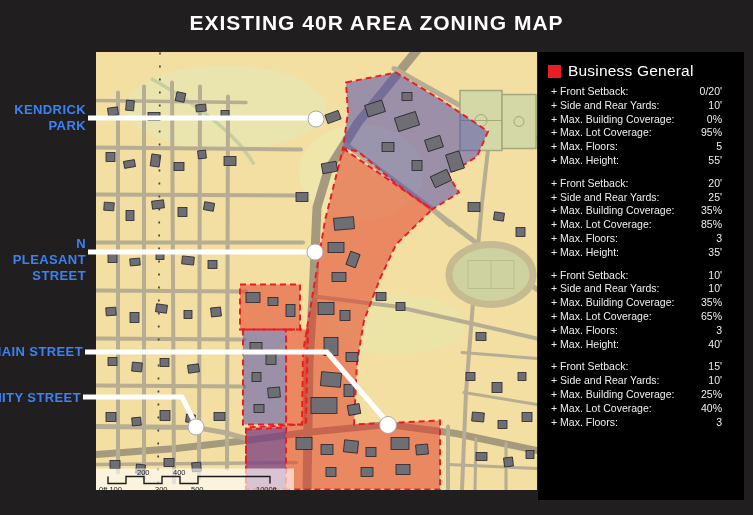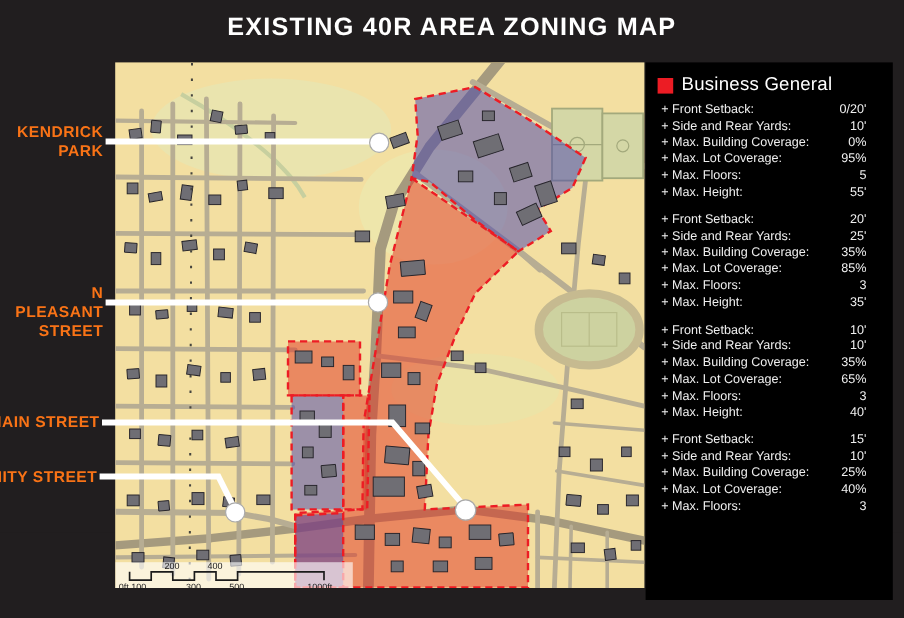--- a/index.html
+++ b/index.html
@@ -4,21 +4,21 @@
 <style>
   html,body{margin:0;padding:0;background:#211e1f;width:753px;height:515px;overflow:hidden;
     font-family:"Liberation Sans",sans-serif;}
   .stage{position:absolute;inset:0;width:753px;height:444px;background:#211e1f;}
   .title{position:absolute;left:0;right:0;top:11px;text-align:center;color:#fff;
     font-size:21px;font-weight:700;letter-spacing:1px;}
   
   .map{position:absolute;left:96px;top:52px;width:441px;height:438px;background:#f3dfa1;overflow:hidden;}
   .overlay{position:absolute;left:0;top:0;width:753px;height:515px;pointer-events:none;}
   
-  .mlabel{position:absolute;color:#f97316;font-weight:700;font-size:13px;line-height:16px;
+  .mlabel{position:absolute;color:#3b82f6;font-weight:700;font-size:13px;line-height:16px;
     text-align:right;letter-spacing:.4px;}
   .lb-kendrick{top:102px;right:667px;}
   .lb-npleasant{top:236px;right:667px;}
   .lb-main{top:344px;right:670px;white-space:nowrap;}
   .lb-amity{top:390px;right:672px;white-space:nowrap;}
   
   .legend{position:absolute;left:538px;top:52px;width:206px;height:448px;background:#000;
     padding:8px 12px 6px 10px;box-sizing:border-box;}
   .lsec{margin-bottom:9px;}
   .lhead{display:flex;align-items:center;gap:7px;margin:2px 0 5px 0;}

